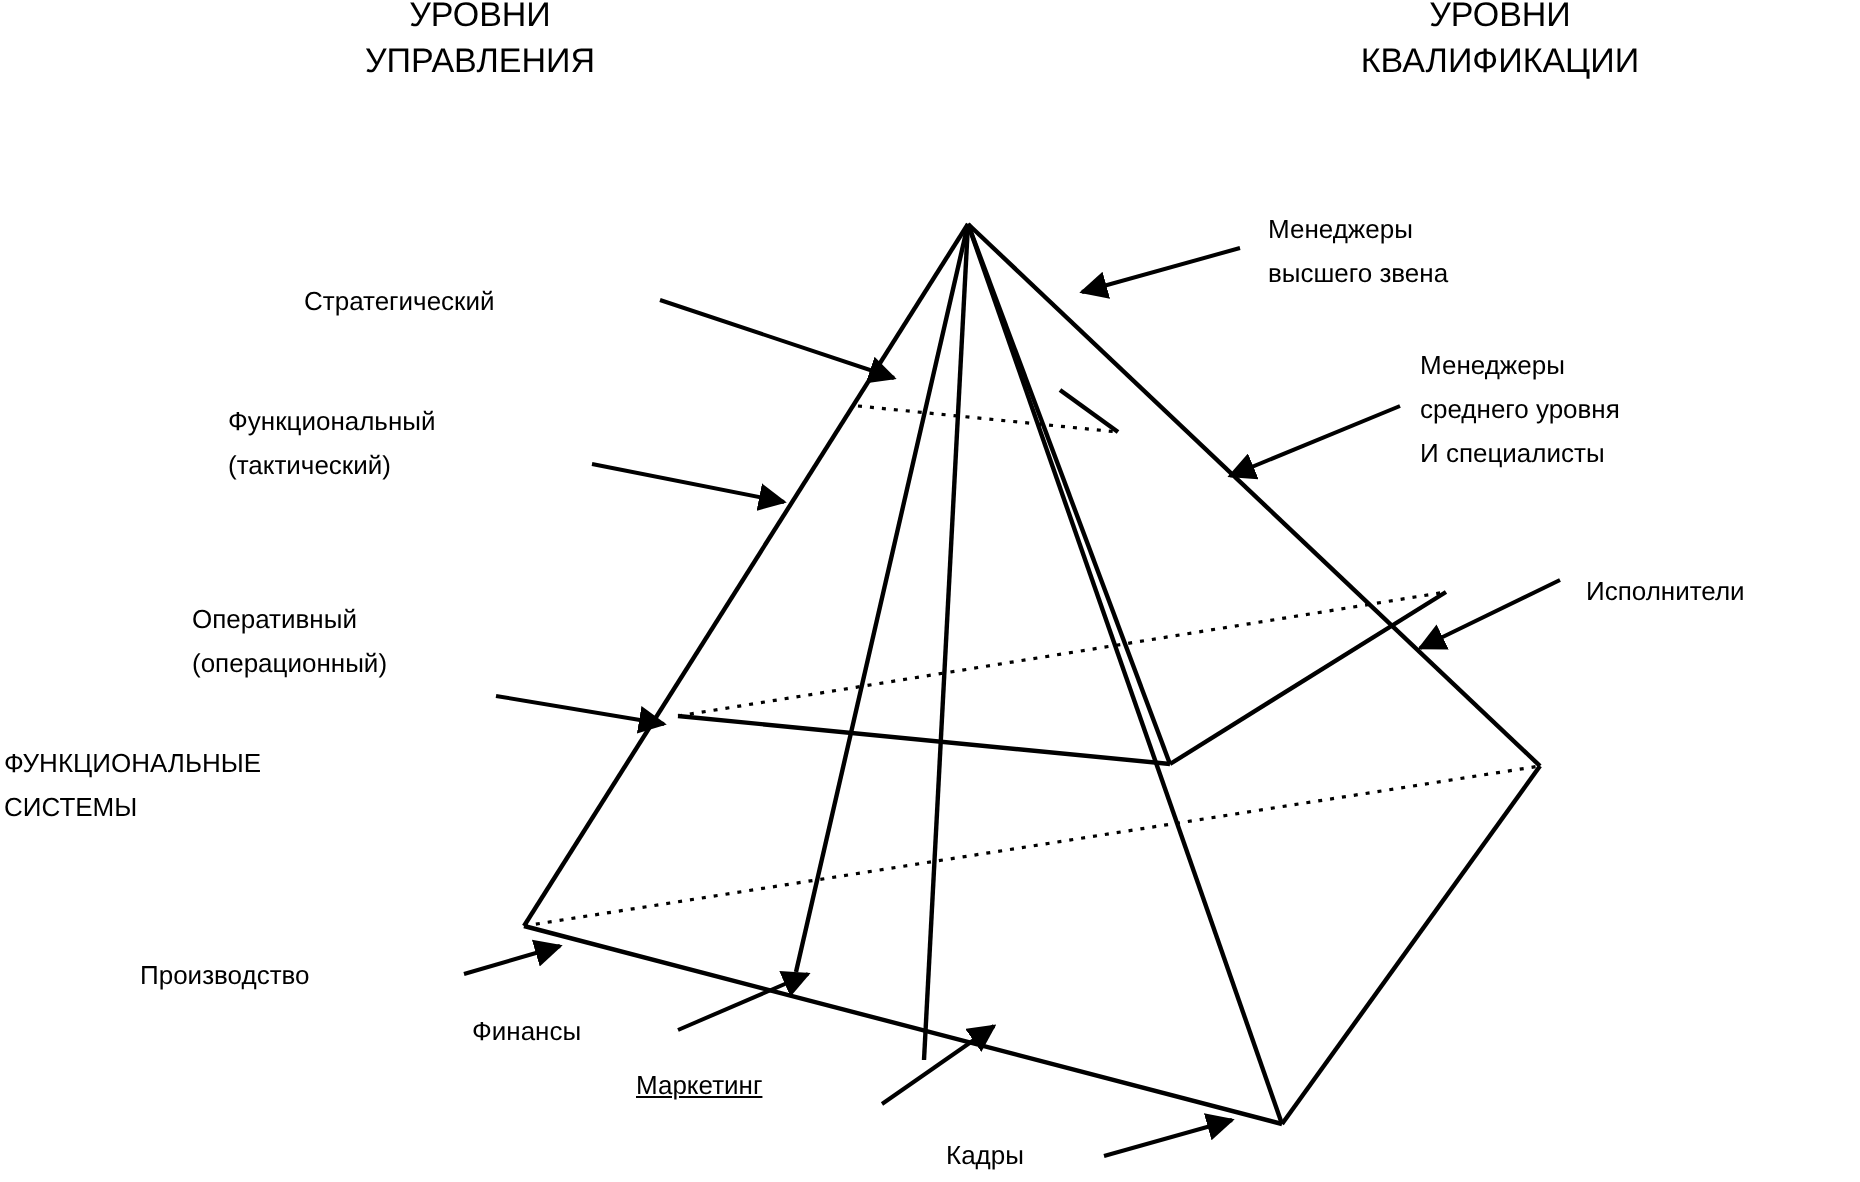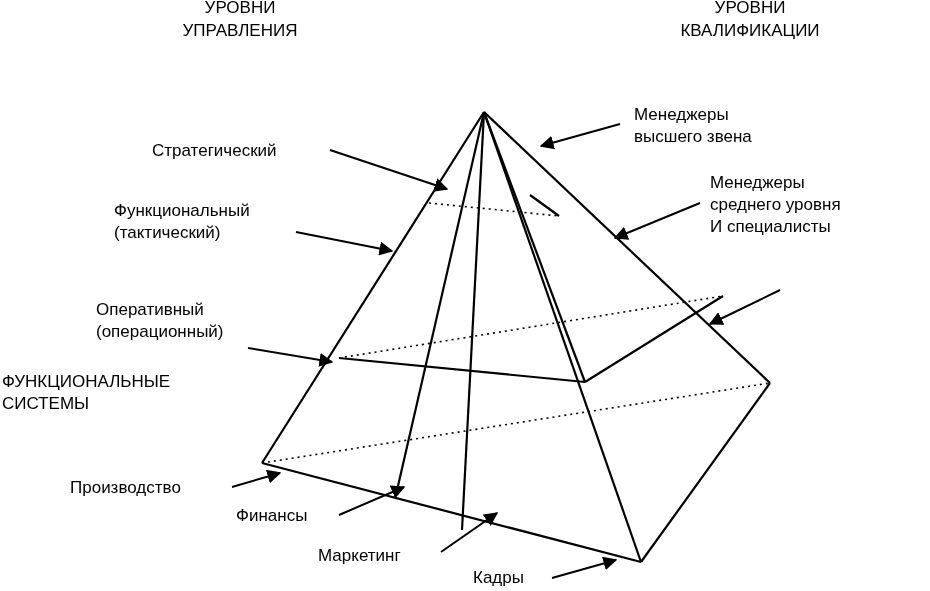--- a/index.html
+++ b/index.html
@@ -20,21 +20,21 @@
   #diagram-svg {
     position: absolute;
     left: 0;
     top: 0;
     width: 930px;
     height: 591px;
   }
   .lbl {
     position: absolute;
     font-family: "Liberation Sans", sans-serif;
-    font-size: 17px;
+    font-size: 13px;
     line-height: 22px;
     color: #000000;
     white-space: pre;
   }
   .hdr {
     font-size: 17px;
     line-height: 23px;
     text-align: center;
     white-space: pre;
   }
@@ -107,22 +107,23 @@
 (тактический)</div>
   <div class="lbl" style="left:152px; top:140px;">Стратегический</div>
   <div class="lbl" style="left:96px; top:299px;">Оперативный
 (операционный)</div>
 
   <div class="lbl" style="left:634px; top:104px;">Менеджеры
 высшего звена</div>
   <div class="lbl" style="left:710px; top:172px;">Менеджеры
 среднего уровня
 И специалисты</div>
+  <div class="lbl" style="left:793px; top:285px;">Исполнители</div>
 
   <div class="lbl" style="left:2px; top:371px;">ФУНКЦИОНАЛЬНЫЕ
 СИСТЕМЫ</div>
 
   <div class="lbl" style="left:70px; top:477px;text-align:center;">Производство</div>
   <div class="lbl" style="left:236px; top:505px;">Финансы</div>
-  <div class="lbl" style="left:318px; top:545px;">Маркетинг</div>
+  <div class="lbl" style="left:318px; top:532px;text-decoration:underline;">Маркетинг</div>
   <div class="lbl" style="left:473px; top:567px;text-align:right;">Кадры</div>
 
 </div>
 
 </body></html>

